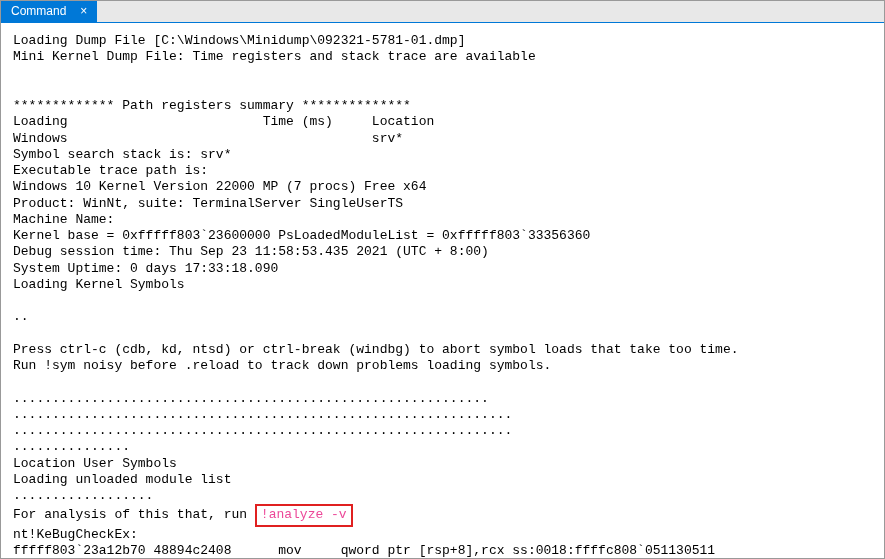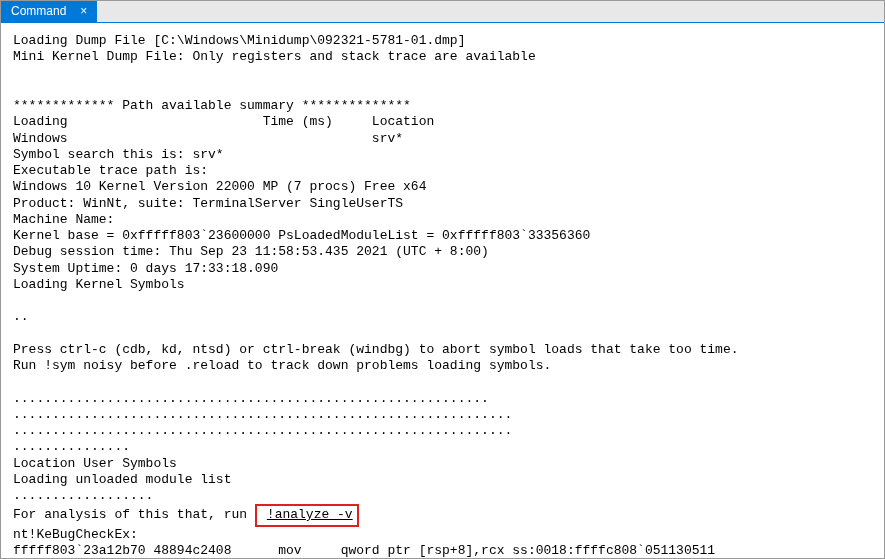--- a/index.html
+++ b/index.html
@@ -43,49 +43,47 @@
     .console-area {
       padding: 10px 12px;
       white-space: pre;
       line-height: 1.25;
       font-family: Consolas, "Courier New", monospace;
       font-size: 13px;
       color: #000;
       overflow: hidden;
     }
     .link-command {
-      color: #000000;
-      text-decoration: underline;
+      color: #ec4899;
       cursor: pointer;
-      margin-left: 6px;
     }
     .highlight-box {
       border: 2px solid #e02020;
       padding: 1px 4px;
       display: inline-block;
     }
   </style>
 </head>
 <body>
 
 <div class="tab-bar">
   <div class="tab">
     <span>Command</span>
     <span class="tab-close">×</span>
   </div>
 </div>
 
 <div class="console-area"><span>Loading Dump File [C:\Windows\Minidump\092321-5781-01.dmp]</span>
-<span>Mini Kernel Dump File: Only registers and stack trace are available</span>
+<span>Mini Kernel Dump File: Time registers and stack trace are available</span>
 <span></span>
 <span></span>
-<span>************* Path available summary **************</span>
+<span>************* Path registers summary **************</span>
 <span>Loading                         Time (ms)     Location</span>
 <span>Windows                                       srv*</span>
-<span>Symbol search this is: srv*</span>
+<span>Symbol search stack is: srv*</span>
 <span>Executable trace path is:</span>
 <span>Windows 10 Kernel Version 22000 MP (7 procs) Free x64</span>
 <span>Product: WinNt, suite: TerminalServer SingleUserTS</span>
 <span>Machine Name:</span>
 <span>Kernel base = 0xfffff803`23600000 PsLoadedModuleList = 0xfffff803`33356360</span>
 <span>Debug session time: Thu Sep 23 11:58:53.435 2021 (UTC + 8:00)</span>
 <span>System Uptime: 0 days 17:33:18.090</span>
 <span>Loading Kernel Symbols</span>
 <span></span>
 <span>..</span>

